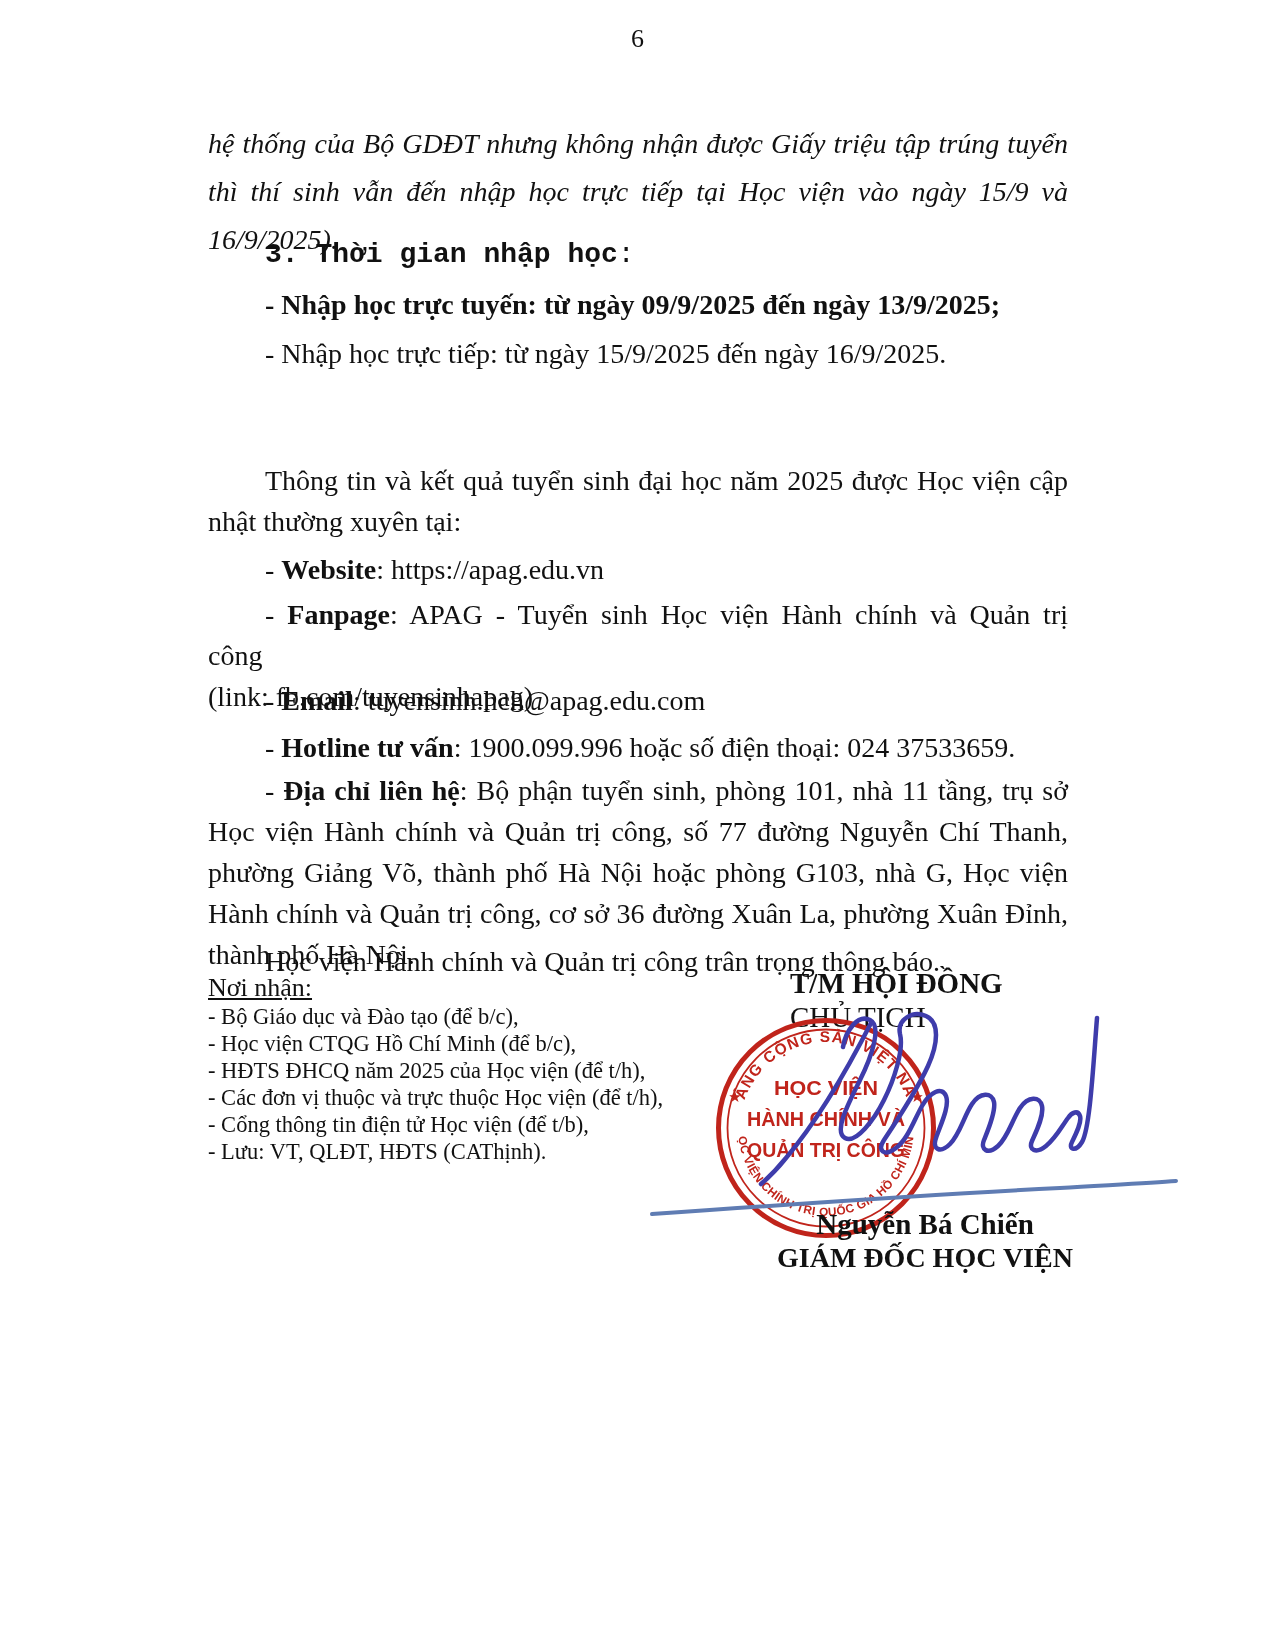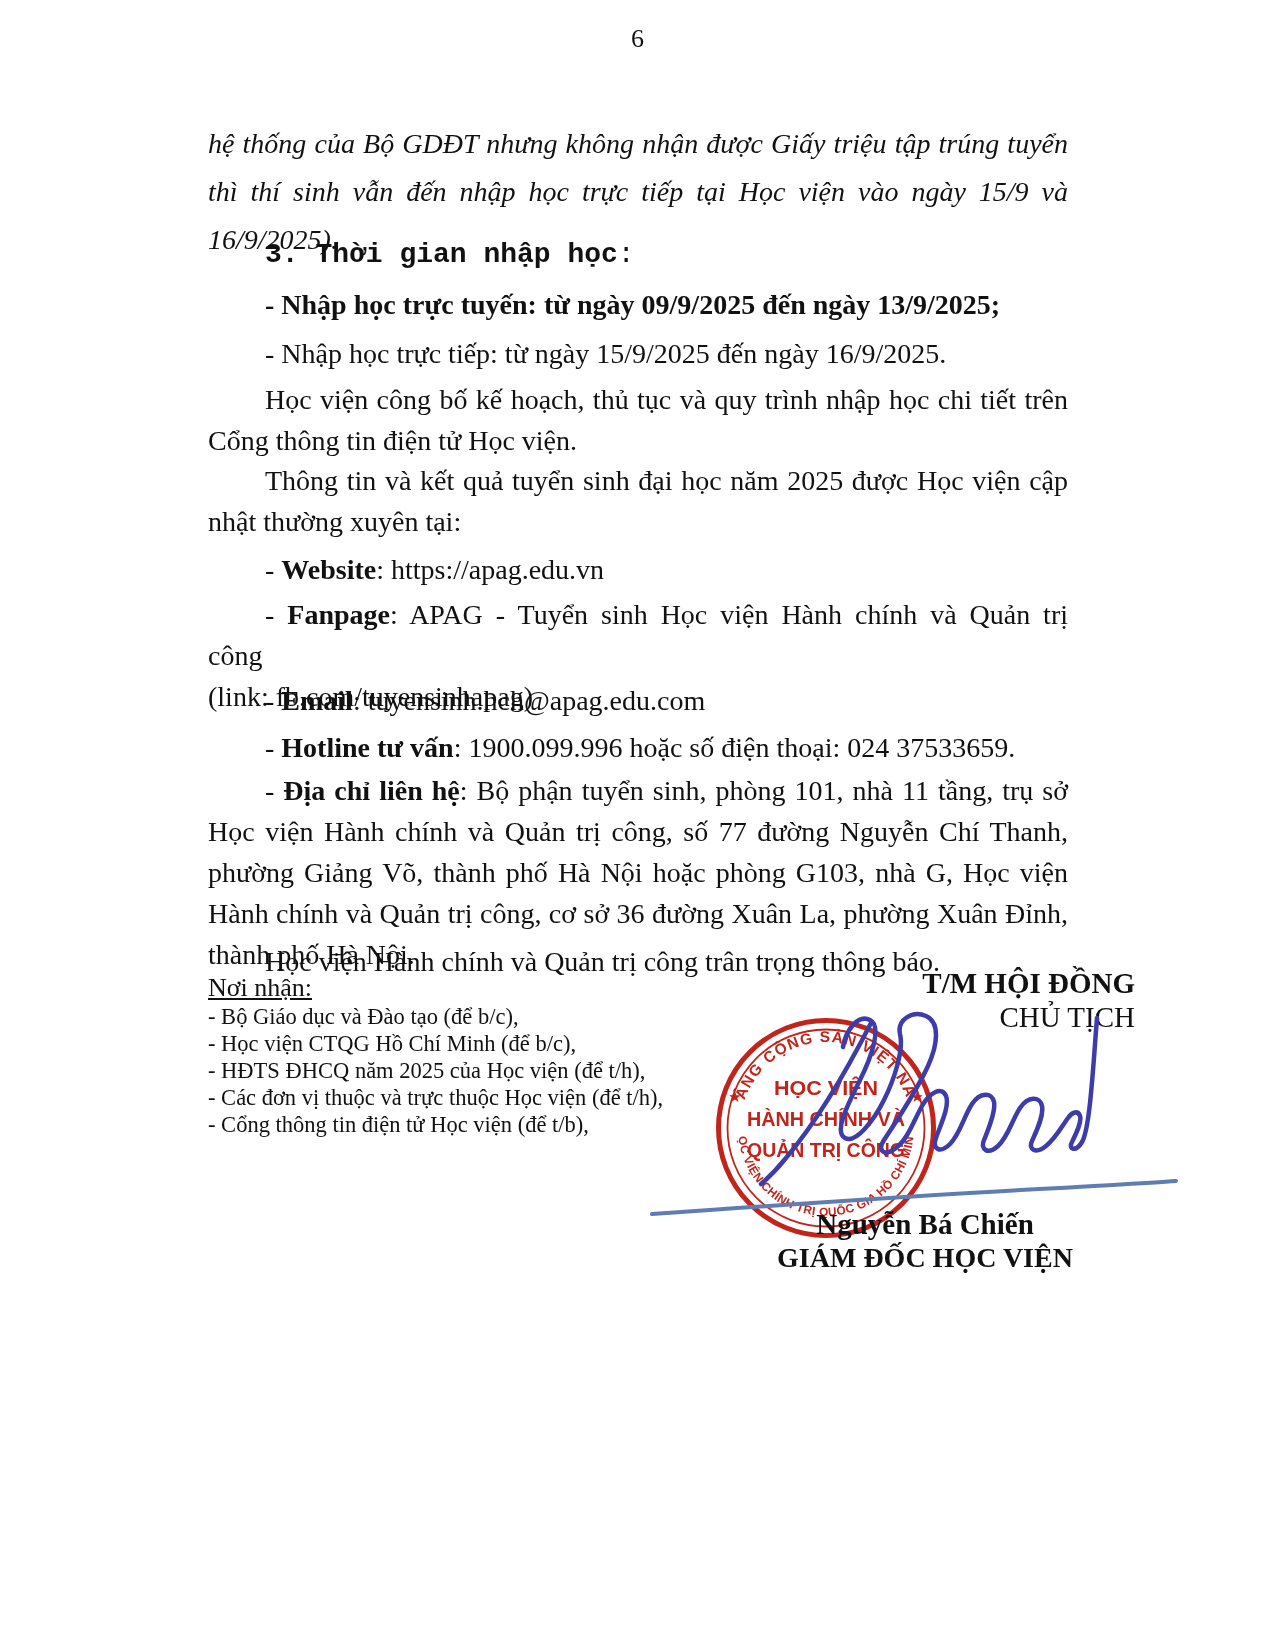--- a/index.html
+++ b/index.html
@@ -9,21 +9,21 @@
     font-family:"Liberation Serif","DejaVu Serif",serif;color:#111111;
   }
   .pageno{position:absolute;top:24px;left:0;width:1275px;text-align:center;font-size:26px;}
   .para{position:absolute;left:208px;width:860px;font-size:28px;line-height:42px;text-align:justify;}
   .ital{font-style:italic;line-height:48px;}
   .ind{text-indent:57px;}
   .lh41{line-height:41px;}
   .b{font-weight:bold;}
   .noi-head{position:absolute;left:208px;top:973px;font-size:26px;text-decoration:underline;}
   .noi-list{position:absolute;left:208px;top:1003px;width:480px;font-size:22.5px;line-height:27px;}
-  .sign-head{position:absolute;left:790px;top:966px;width:345px;text-align:right;}
+  .sign-head{position:absolute;left:790px;top:966px;width:345px;text-align:left;}
   .sign-head .l1{font-size:29px;font-weight:bold;line-height:34px;}
   .sign-head .l2{font-size:29px;line-height:34px;}
   .sign-name{position:absolute;left:750px;top:1208px;width:350px;text-align:center;}
   .sign-name .n1{font-size:29px;font-weight:bold;line-height:33px;}
   .sign-name .n2{font-size:28px;font-weight:bold;line-height:33px;}
   .stamp-svg{position:absolute;left:713px;top:1015px;width:226px;height:226px;}
   .stamp-svg text{font-family:"Liberation Sans","DejaVu Sans",sans-serif;font-weight:bold;}
   .sig-svg{position:absolute;left:640px;top:1000px;width:550px;height:235px;}
   .ws5{word-spacing:5px;}
 </style>
@@ -35,21 +35,20 @@
   <div class="pageno">6</div>
 
   <p class="para ital" style="top:92px;">hệ thống của Bộ GDĐT nhưng không nhận được Giấy triệu tập trúng tuyển thì thí sinh vẫn đến nhập học trực tiếp tại Học viện vào ngày 15/9 và 16/9/2025).</p>
 
   <p class="para ind" style="top:206px;font-family:Liberation Mono, monospace;"><span class="b">3. Thời gian nhập học</span><span>:</span></p>
 
   <p class="para ind" style="top:256px;font-weight:bold;">- Nhập học trực tuyến: từ ngày 09/9/2025 đến ngày 13/9/2025;</p>
 
   <p class="para ind" style="top:305px;">- Nhập học trực tiếp: từ ngày 15/9/2025 đến ngày 16/9/2025.</p>
 
-  <p class="para ind lh41" style="top:351px;">Học viện công bố kế hoạch, thủ tục và quy trình nhập học chi tiết trên Cổng thông tin điện tử Học viện.</p>
 
   <p class="para ind lh41" style="top:432px;">Thông tin và kết quả tuyển sinh đại học năm 2025 được Học viện cập nhật thường xuyên tại:</p>
 
   <p class="para ind" style="top:521px;"><span>- </span><span class="b">Website</span><span>: https://apag.edu.vn</span></p>
 
   <p class="para ind lh41" style="top:566px;"><span class="ws5">- </span><span class="b ws5">Fanpage</span><span class="ws5">: APAG - Tuyển sinh Học viện Hành chính và Quản trị công</span><br><span>(link: fb.com/tuyensinhapag)</span></p>
 
   <p class="para ind" style="top:652px;"><span>- </span><span class="b">Email</span><span>: tuyensinh.hch@apag.edu.com</span></p>
 
   <p class="para ind" style="top:699px;"><span>- </span><span class="b">Hotline tư vấn</span><span>: 1900.099.996 hoặc số điện thoại: 024 37533659.</span></p>
@@ -59,20 +58,21 @@
   <p class="para ind" style="top:913px;">Học viện Hành chính và Quản trị công trân trọng thông báo.</p>
 
   <div class="noi-head">Nơi nhận:</div>
 
   <div class="noi-list">
     <div>- Bộ Giáo dục và Đào tạo (để b/c),</div>
     <div>- Học viện CTQG Hồ Chí Minh (để b/c),</div>
     <div>- HĐTS ĐHCQ năm 2025 của Học viện (để t/h),</div>
     <div>- Các đơn vị thuộc và trực thuộc Học viện (để t/h),</div>
     <div>- Cổng thông tin điện tử Học viện (để t/b),</div>
+    <div>- Lưu: VT, QLĐT, HĐTS (CAThịnh).</div>
   </div>
 
   <div class="sign-head">
     <div class="l1">T/M HỘI ĐỒNG</div>
     <div class="l2">CHỦ TỊCH</div>
   </div>
 
   <svg class="stamp-svg" viewBox="-113 -113 226 226" aria-hidden="true">
     <circle r="107.5" fill="none" stroke-width="5" stroke="#c0241b"></circle>
     <circle r="98.5" fill="none" stroke-width="1.8" stroke="#c0241b"></circle>

